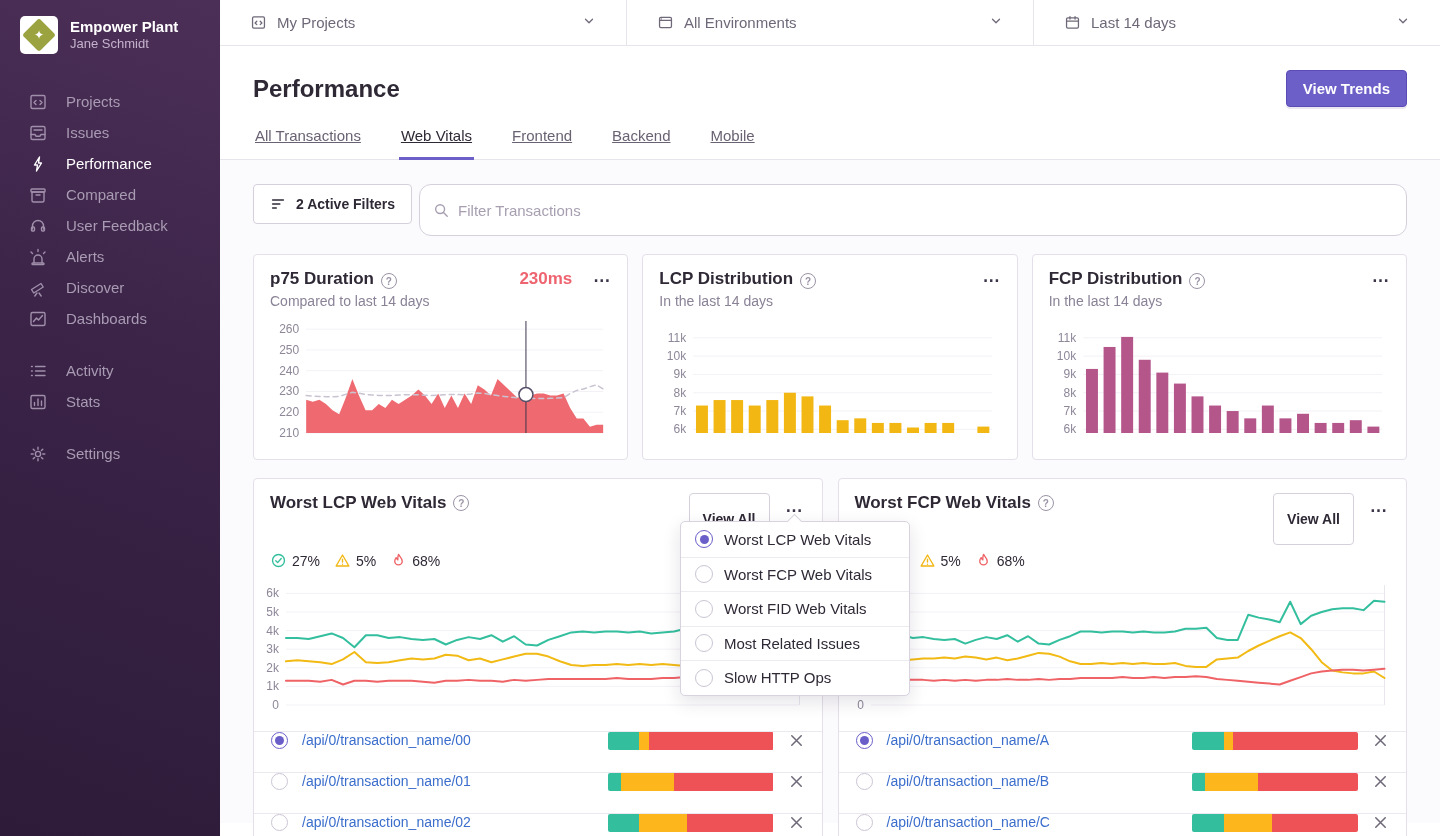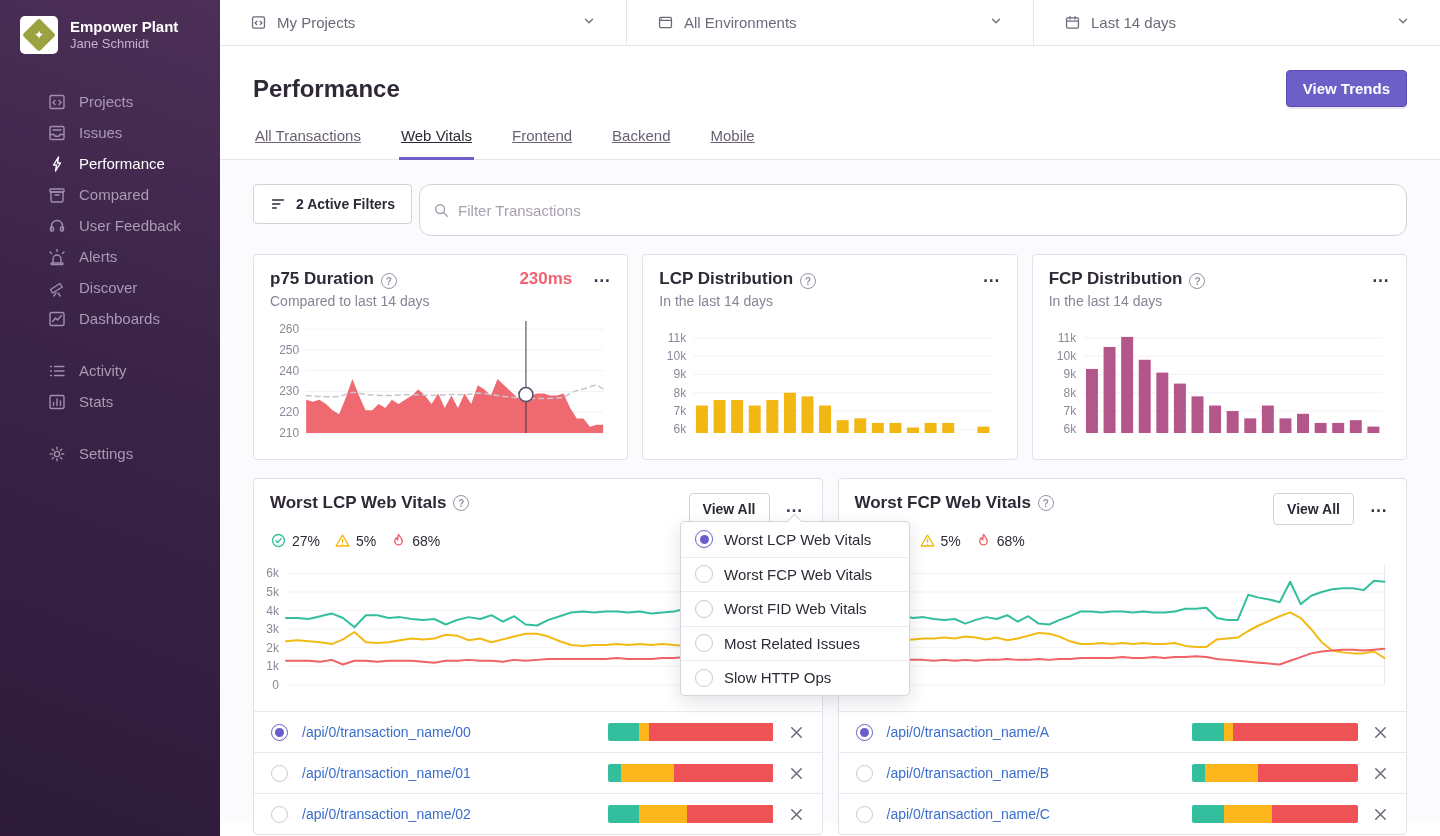--- a/index.html
+++ b/index.html
@@ -10,21 +10,21 @@
   .sidebar { position:absolute; left:0; top:0; width:220px; height:836px;
     background:linear-gradient(200deg,#4c2f57 0%,#3a2347 45%,#2d1b39 100%); color:#a99bb3; }
   .org { display:flex; gap:12px; padding:16px 0 0 20px; align-items:center; }
   .org-logo { width:38px; height:38px; background:#fff; border-radius:5px; display:flex; align-items:center; justify-content:center; }
   .org-diamond { width:24px; height:24px; background:#9aa33f; transform:rotate(45deg); border-radius:3px; display:flex; align-items:center; justify-content:center; }
   .org-diamond span { transform:rotate(-45deg); color:#fff; font-size:12px; }
   .org-names { line-height:1.25; }
   .org-name { color:#fff; font-weight:bold; font-size:15px; }
   .org-user { color:#c4b2cd; font-size:13px; }
   .nav { margin-top:32px; }
-  .nav-item { display:flex; align-items:center; gap:12px; height:31px; padding-left:47px; font-size:15px; cursor:pointer; }
+  .nav-item { display:flex; align-items:center; gap:18px; height:31px; padding-left:28px; font-size:15px; cursor:pointer; }
   .nav-item svg { width:20px; height:20px; stroke:#a08fab; fill:none; stroke-width:1.4; stroke-linecap:round; stroke-linejoin:round; flex:none; }
   .nav-item.active { color:#fff; }
   .nav-item.active svg { stroke:#fff; }
   .nav-gap { height:21px; }
 
   
   .main { position:absolute; left:220px; top:0; width:1220px; height:836px; background:#fff; }
 
   .topbar { height:46px; display:flex; border-bottom:1px solid #e8e4ec; background:#fff; }
   .tb-item { flex:1; display:flex; align-items:center; gap:10px; padding:0 30px; color:#6e6878; font-size:15px; cursor:pointer; }
@@ -64,28 +64,28 @@
   .metric { margin-left:auto; font-size:17px; font-weight:600; color:#ee6470; }
   .dots { color:#3c3549; font-size:17px; font-weight:bold; letter-spacing:1px; cursor:pointer; line-height:1; }
   .card-sub { font-size:14px; color:#8a8296; margin-top:4px; }
   .row1 svg.chart { display:block; width:100%; height:130px; margin-top:6px; }
 
   .row2 { display:grid; grid-template-columns:repeat(2,1fr); gap:15px; }
   .vitals-head { padding:14px 16px 4px; }
   .vitals-title-row { display:flex; align-items:flex-start; }
   .vt-left { display:flex; align-items:center; gap:7px; }
   .btn-secondary { background:#fff; border:1px solid #d5d0dc; border-radius:4px; font-weight:bold; font-size:14px; color:#2f2936;
-    padding:7px 13px; cursor:pointer; margin-left:auto; font-family:inherit; }
+    padding:17px 13px; cursor:pointer; margin-left:auto; font-family:inherit; }
   .vitals-title-row .dots { margin:9px 2px 0 16px; }
   .stats { display:flex; gap:14px; align-items:center; margin-top:7px; font-size:14px; color:#2f2936; }
   .stat { display:flex; align-items:center; gap:5px; }
   .stat svg { width:17px; height:17px; fill:none; stroke-width:1.6; stroke-linecap:round; stroke-linejoin:round; }
   .vitals-chart { padding:2px 14px 6px 2px; }
   .vitals-chart svg.chart { display:block; width:100%; height:150px; }
-  .t-row { height:41px; border-top:1px solid #ebe8ef; display:flex; align-items:center; gap:14px; padding:0 17px; }
+  .t-row { height:41px; border-top:1px solid #ebe8ef; display:flex; align-items:flex-start; gap:14px; padding:0 17px; }
   .t-link { color:#3b6ecc; font-size:14px; cursor:pointer; text-decoration:none; }
   .stackbar { margin-left:auto; width:166px; height:18px; display:flex; border-radius:2px; overflow:hidden; flex:none; }
   .stackbar i { display:block; height:100%; }
   .x-icon { width:17px; height:17px; flex:none; cursor:pointer; }
   .x-icon svg { width:17px; height:17px; stroke:#6e6878; stroke-width:1.6; stroke-linecap:round; }
 
   .radio { width:17px; height:17px; border:1.5px solid #cbc5d4; border-radius:50%; flex:none; position:relative; background:#fff; cursor:pointer; }
   .radio.sel { border-color:#6a5fc9; }
   .radio.sel::after { content:""; position:absolute; left:50%; top:50%; width:9px; height:9px; margin:-4.5px 0 0 -4.5px; border-radius:50%; background:#6a5fc9; }
 

